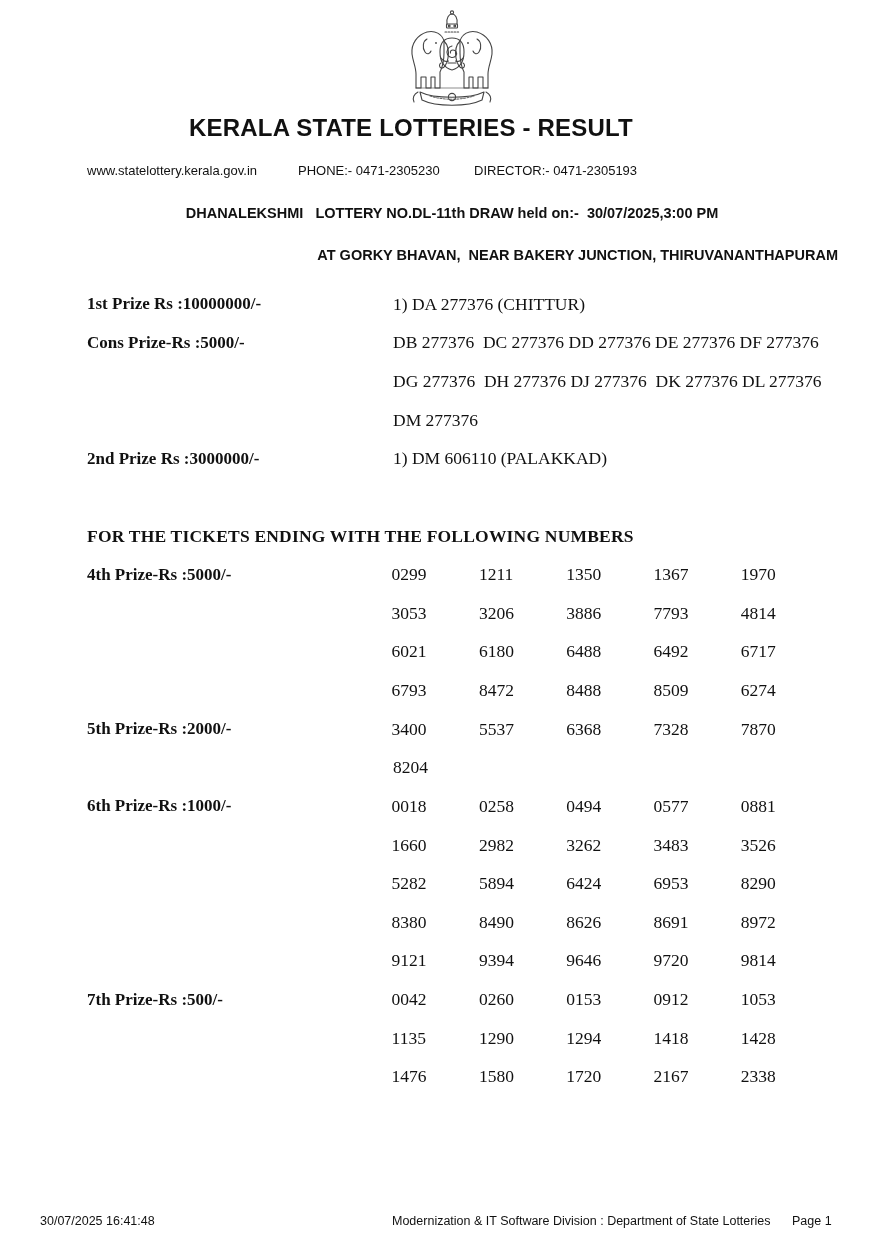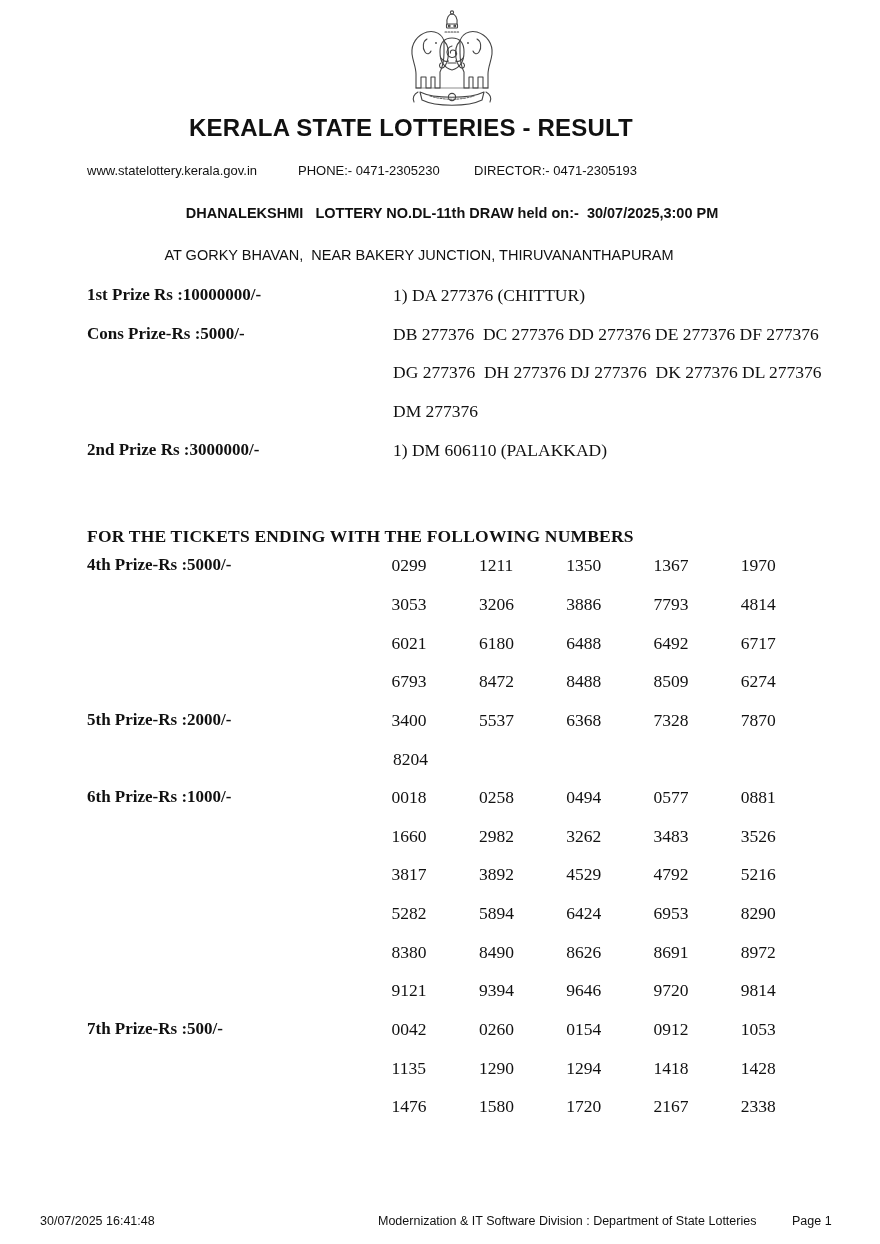--- a/index.html
+++ b/index.html
@@ -11,36 +11,36 @@
 
   .title{position:absolute;top:114px;left:0;width:822px;text-align:center;
          font-weight:700;font-size:24px;letter-spacing:.2px}
 
   .contact{position:absolute;top:160px;left:87px;width:741px;font-size:13px}
   .contact-row{display:flex;height:21px;align-items:center}
   .c1{width:211px}.c2{width:176px}.c3{flex:1}
 
   .draw-line{position:absolute;top:205px;left:0;width:904px;text-align:center;
              font-weight:700;font-size:14.5px;white-space:pre}
-  .venue-line{position:absolute;top:247px;left:0;width:838px;text-align:center;
-              font-weight:400;font-size:14.5px;white-space:pre}
+  .venue-line{position:absolute;top:247px;left:0;width:838px;text-align:right;
+              font-weight:700;font-size:14.5px;white-space:pre}
 
   .body-block{position:absolute;top:285px;left:87px;width:741px;
               font-family:"Liberation Serif",serif}
-  .row{height:38.63px;display:flex;}
+  .row{height:38.63px;display:flex;align-items:center}
   .label{width:306px;font-weight:700;font-size:17px}
   .value{font-size:17.5px;white-space:pre}
   .num{width:87.7px;font-size:17.5px}
   .center-row{height:38.63px;display:flex;align-items:center;justify-content:flex-start;
               font-weight:700;font-size:17.5px;letter-spacing:.2px}
 
   .footer{position:absolute;top:1214px;left:0;width:880px;font-size:12.5px}
   .footer span{position:absolute;top:0;white-space:nowrap}
   .f-time{left:40px}
-  .f-div{left:378px}
+  .f-div{left:392px}
   .f-page{left:792px}
 </style>
 </head>
 <body>
 
 <div class="page">
 
   <div class="emblem">
     <svg width="96" height="108" viewBox="0 0 96 108" xmlns="http://www.w3.org/2000/svg">
       <g stroke="#454545" fill="none" stroke-width="1.1" stroke-linecap="round" stroke-linejoin="round">
@@ -172,28 +172,20 @@
         <div class="row">
           <span class="label"></span>
           <span class="num">1660</span>
           <span class="num">2982</span>
           <span class="num">3262</span>
           <span class="num">3483</span>
           <span class="num">3526</span>
         </div>
         <div class="row">
           <span class="label"></span>
-          <span class="num">3817</span>
-          <span class="num">3892</span>
-          <span class="num">4529</span>
-          <span class="num">4792</span>
-          <span class="num">5216</span>
-        </div>
-        <div class="row">
-          <span class="label"></span>
           <span class="num">5282</span>
           <span class="num">5894</span>
           <span class="num">6424</span>
           <span class="num">6953</span>
           <span class="num">8290</span>
         </div>
         <div class="row">
           <span class="label"></span>
           <span class="num">8380</span>
           <span class="num">8490</span>
@@ -206,21 +198,21 @@
           <span class="num">9121</span>
           <span class="num">9394</span>
           <span class="num">9646</span>
           <span class="num">9720</span>
           <span class="num">9814</span>
         </div>
         <div class="row">
           <span class="label">7th Prize-Rs :500/-</span>
           <span class="num">0042</span>
           <span class="num">0260</span>
-          <span class="num">0154</span>
+          <span class="num">0153</span>
           <span class="num">0912</span>
           <span class="num">1053</span>
         </div>
         <div class="row">
           <span class="label"></span>
           <span class="num">1135</span>
           <span class="num">1290</span>
           <span class="num">1294</span>
           <span class="num">1418</span>
           <span class="num">1428</span>

